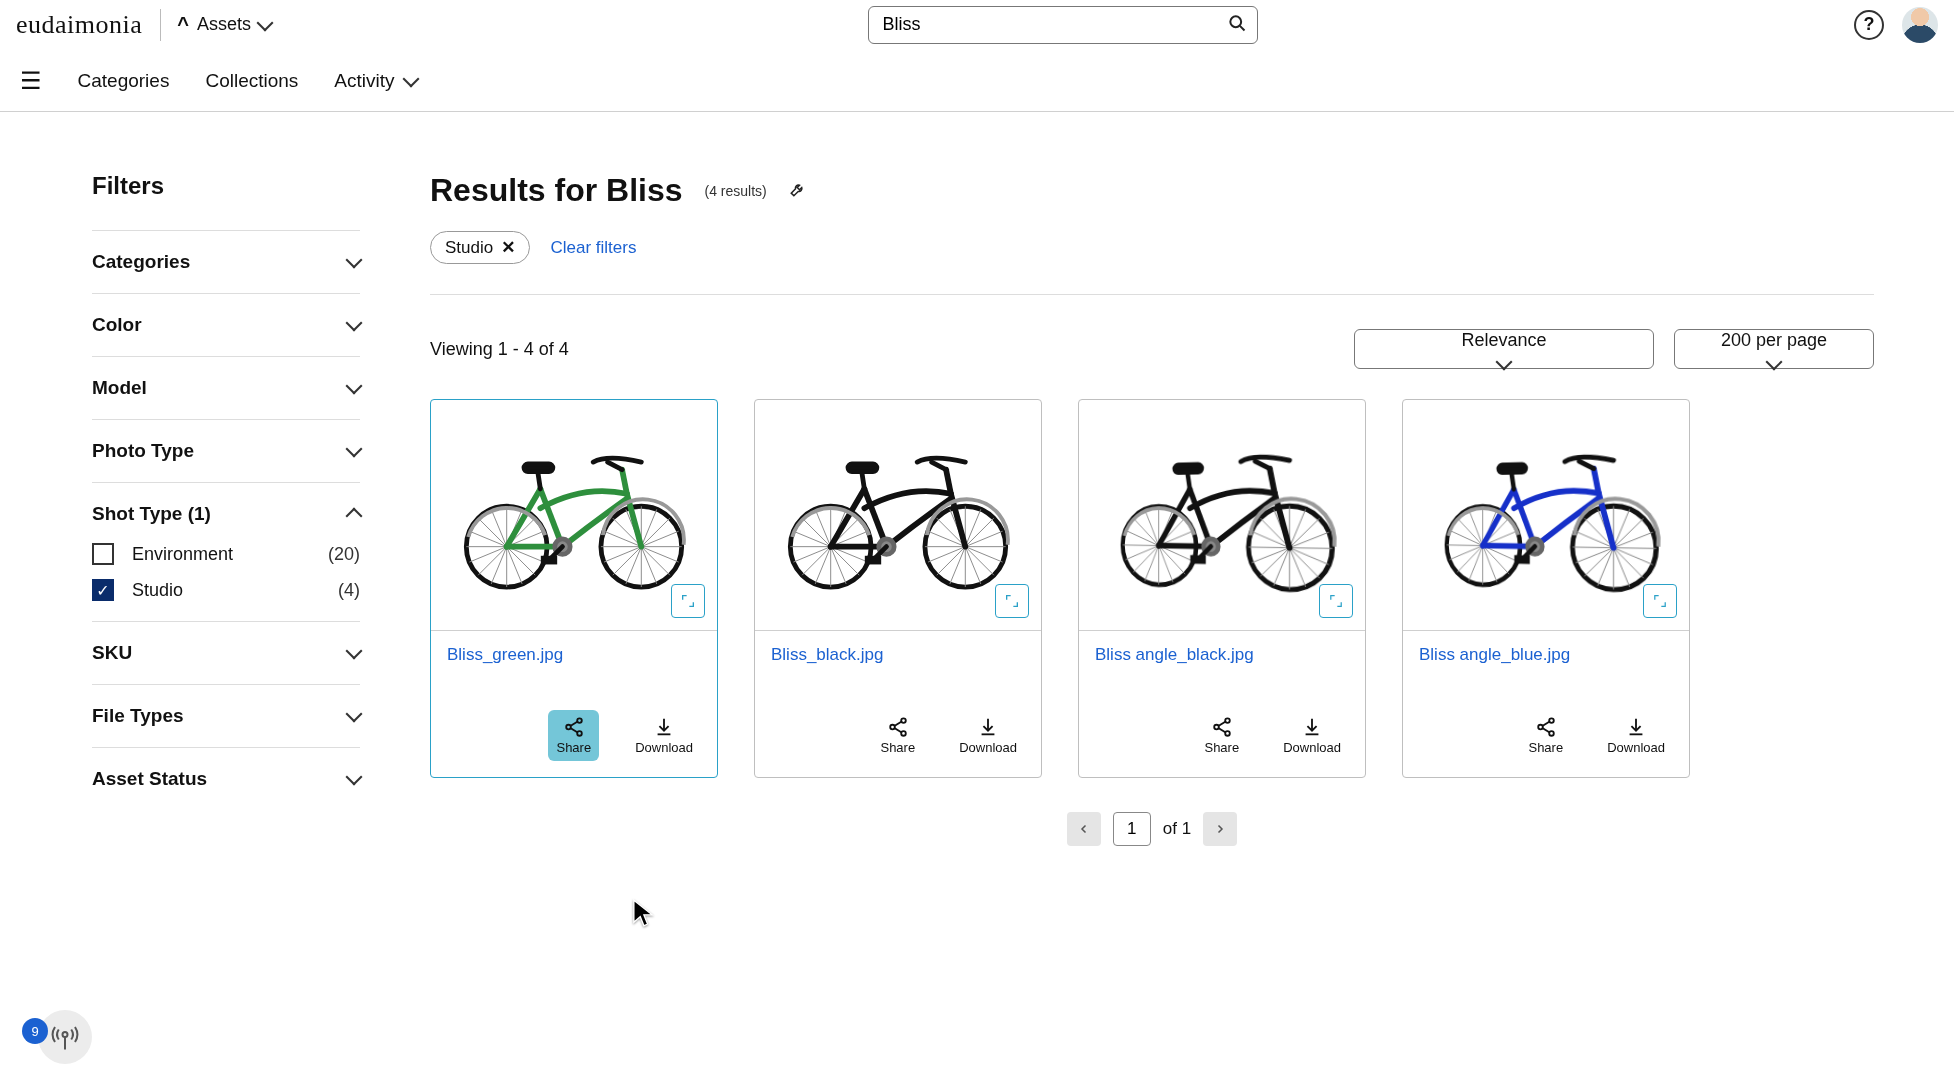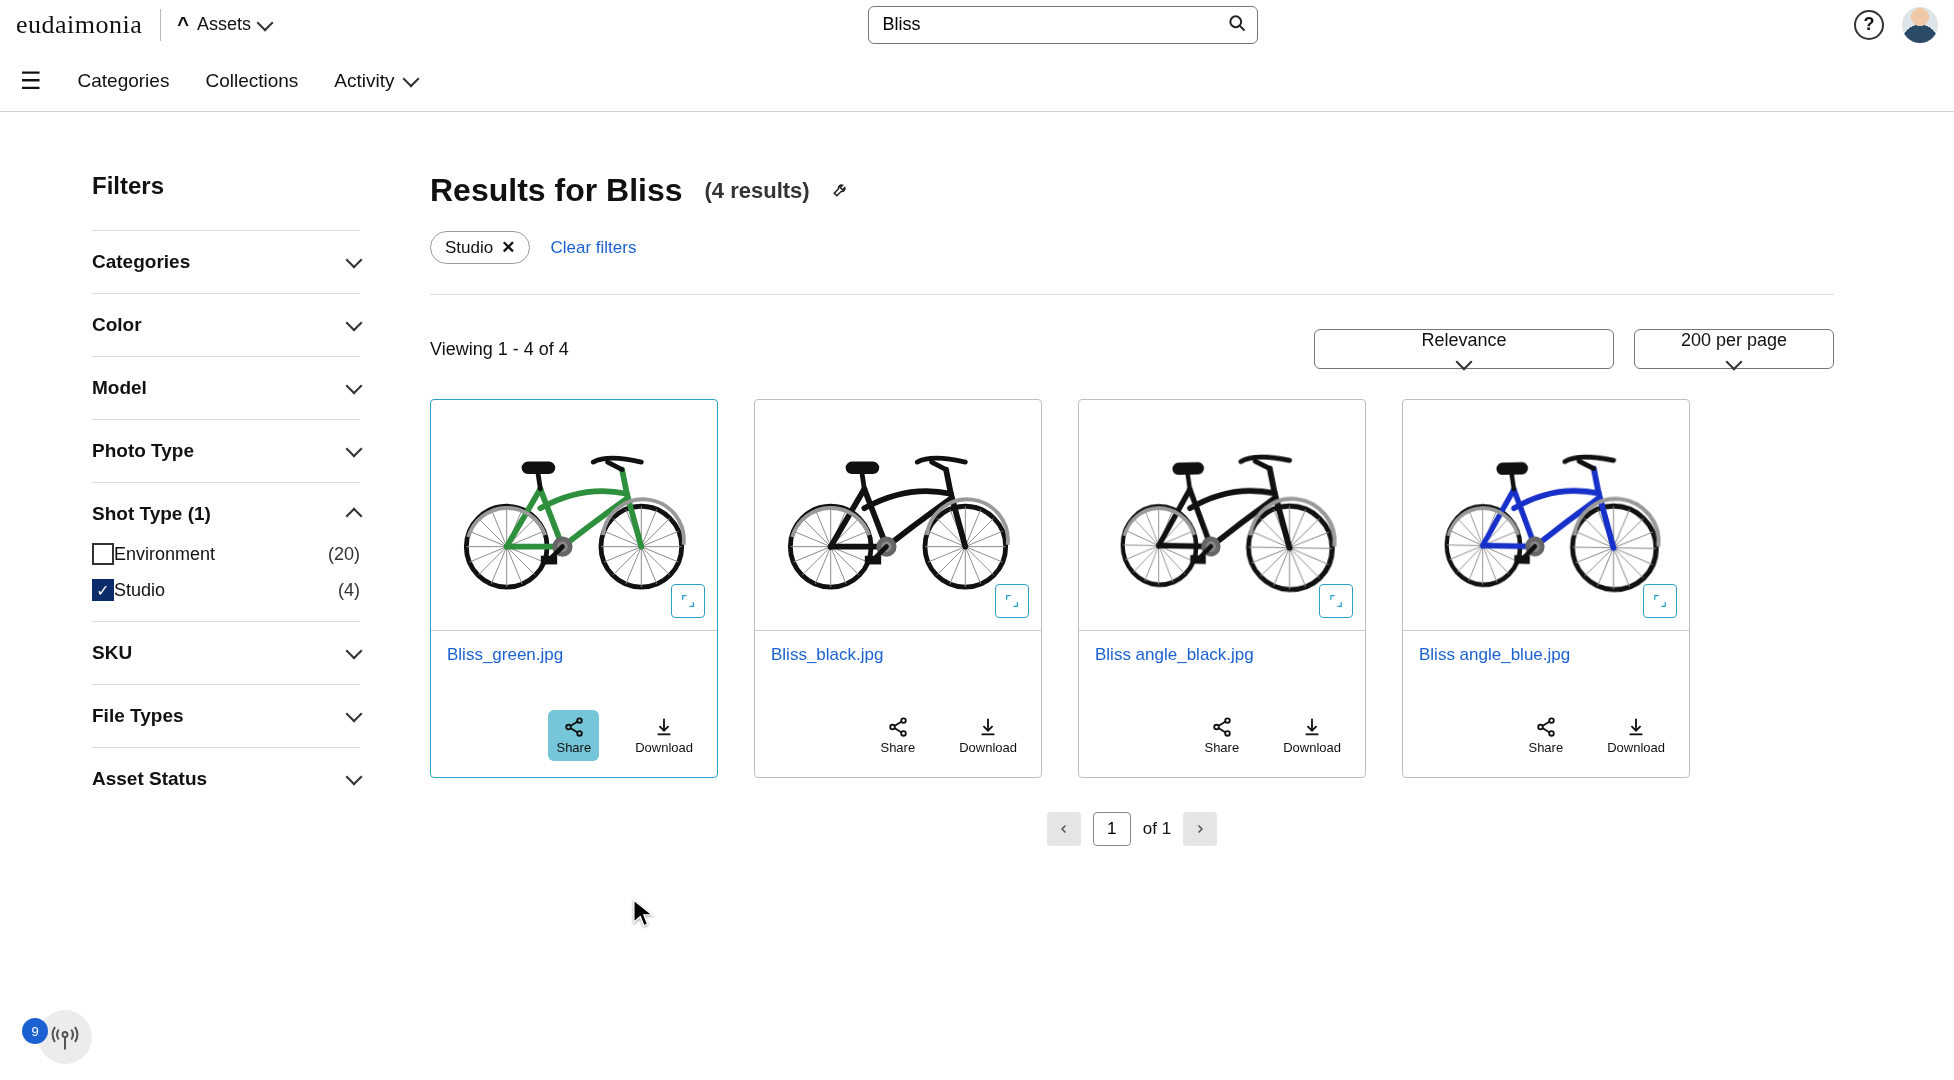--- a/index.html
+++ b/index.html
@@ -101,34 +101,34 @@
   .filter-head {
     display: flex; justify-content: space-between; align-items: center;
     font-size: 19px; font-weight: 600;
     cursor: pointer;
   }
   .filter-body { margin-top: 18px; display: flex; flex-direction: column; gap: 14px; }
   .opt {
     display: flex; align-items: center; gap: 18px; font-size: 18px;
     justify-content: space-between;
   }
-  .opt-left { display:flex; align-items:center; gap:0; }
+  .opt-left { display:flex; align-items:center; gap:18px; }
   .checkbox {
     width: 22px; height: 22px; border: 2.5px solid #333;
     display: inline-flex; align-items: center; justify-content: center;
     font-size: 16px; color: #fff;
   }
   .checkbox.checked { background: #0a2c6b; border-color:#0a2c6b; }
   .count { color:#333; }
 
   
-  .content { flex: 1; padding: 0 120px 0 70px; }
+  .content { flex: 1; padding: 0 80px 0 70px; }
   .results-row { display: flex; align-items: center; gap: 22px; margin-bottom: 22px; }
   .results-title { font-size: 32px; font-weight: 800; }
-  .results-count { font-size: 22px; color: #333; font-weight: bold; }
+  .results-count { font-size: 14px; color: #333; }
   .wrench-icon svg { width:18px; height:18px; }
 
   .chips-row { display:flex; align-items:center; gap: 20px; padding-bottom: 30px; border-bottom:1px solid #ddd; }
   .chip {
     display:inline-flex; align-items:center; gap:8px;
     border:1px solid #999; border-radius:999px;
     padding: 5px 14px; font-size:17px;
   }
   .chip .x { font-weight:700; cursor:pointer; }
   .clear-link { color:#1b61d1; font-size:17px; cursor:pointer; }

